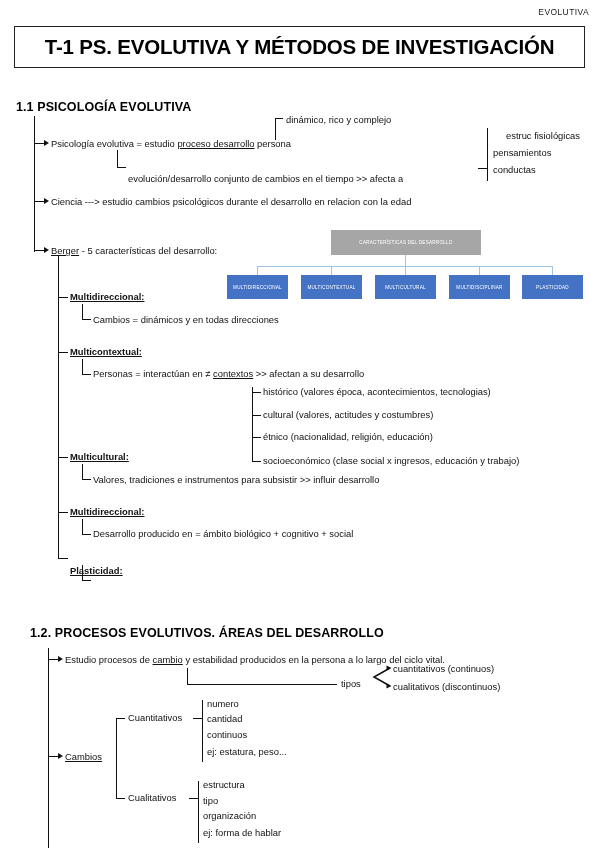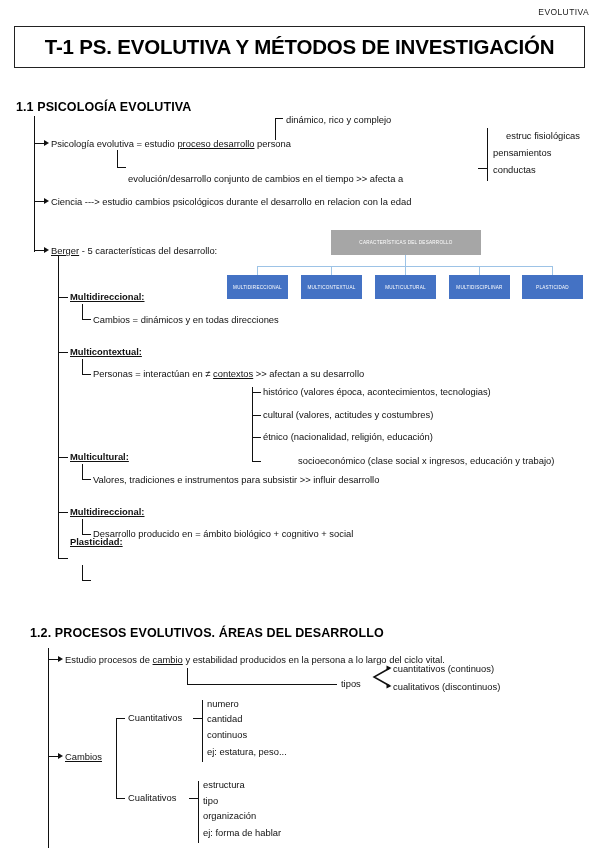--- a/index.html
+++ b/index.html
@@ -166,36 +166,36 @@
 
   <div class="t" style="left:263px; top:387px;">
     <span class="b">histórico</span><span> (valores época, acontecimientos, tecnologias)</span>
   </div>
   <div class="t" style="left:263px; top:410px;">
     <span class="b">cultural</span><span> (valores, actitudes y costumbres)</span>
   </div>
   <div class="t" style="left:263px; top:432px;">
     <span class="b">étnico</span><span> (nacionalidad, religión, educación)</span>
   </div>
-  <div class="t" style="left:263px; top:456px;margin-left:35px;">
+  <div class="t" style="left:263px; top:456px;">
     <span class="b">socioeconómico</span><span> (clase social x ingresos, educación y trabajo)</span>
   </div>
 
   <div class="tick" style="left:58px; top:456.5px; width:10px;"></div>
   <div class="t bu" style="left:70px; top:452px;">Multicultural:</div>
   <div class="elbow" style="left:82px; top:464px; width:9px; height:16px;"></div>
   <div class="t" style="left:93px; top:475px;">Valores, tradiciones e instrumentos para subsistir &gt;&gt; influir desarrollo</div>
 
   <div class="tick" style="left:58px; top:511.5px; width:10px;"></div>
   <div class="t bu" style="left:70px; top:507px;">Multidireccional:</div>
   <div class="elbow" style="left:82px; top:519px; width:9px; height:16px;"></div>
   <div class="t" style="left:93px; top:529px;">Desarrollo producido en = ámbito biológico + cognitivo + social</div>
 
   <div class="tick" style="left:58px; top:557.5px; width:10px;"></div>
-  <div class="t bu" style="left:70px; top:537px;">Plasticidad:</div>
+  <div class="t bu" style="left:70px; top:566px;">Plasticidad:</div>
   <div class="elbow" style="left:82px; top:565px; width:9px; height:16px;"></div>
 
   <div class="h2" id="h-12">1.2. PROCESOS EVOLUTIVOS. ÁREAS DEL DESARROLLO</div>
 
   <div class="v" style="left:48px; top:648px; height:200px;"></div>
 
   <div class="hl" style="left:48px; top:659px; width:11px;"></div>
   <div class="arrow" style="left:58px; top:655.5px;"></div>
   <div class="t" style="left:65px; top:655px;">
     <span>Estudio procesos de </span><span class="u">cambio</span><span> y estabilidad producidos en la persona a lo largo del ciclo vital.</span>

